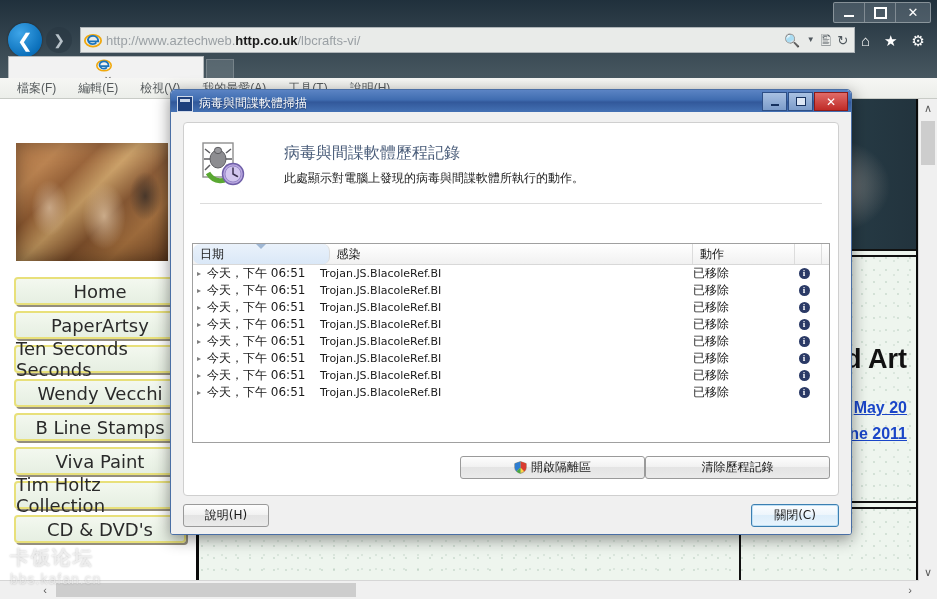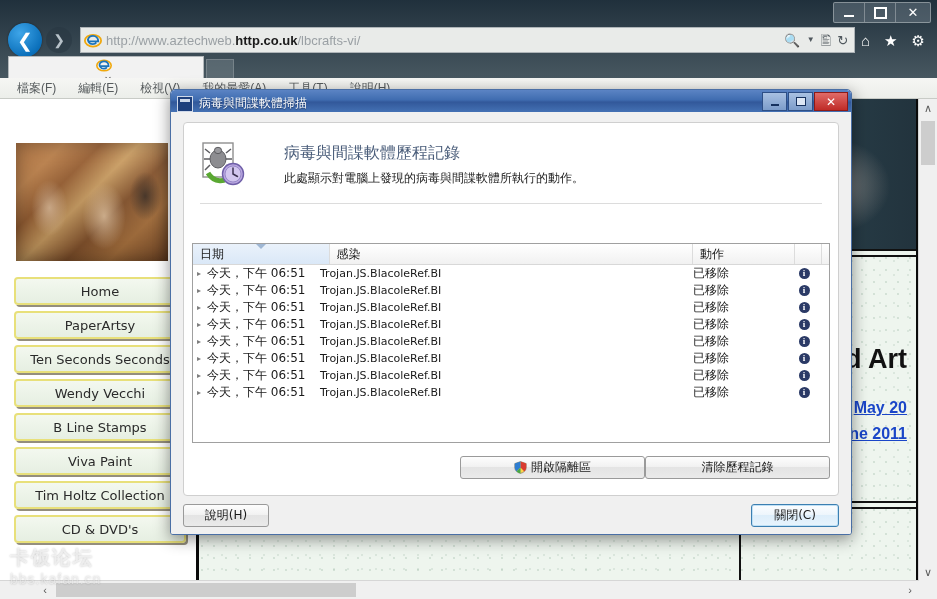--- a/index.html
+++ b/index.html
@@ -179,21 +179,21 @@
   .navlist {
     position: absolute; left: 14px; top: 178px; right: 10px;
   }
   .navbtn {
     height: 24px; margin-bottom: 6px;
     background: linear-gradient(180deg,#f3f8ef,#e6efe2);
     border: 2px solid #e8e07a;
     border-radius: 4px;
     box-shadow: 2px 2px 0 rgba(60,50,20,.55);
     display: flex; align-items: center; justify-content: center;
-    font-size: 13px; color: #2a2a2a;
+    font-size: 18px; color: #2a2a2a;
     font-family: "DejaVu Sans", sans-serif;
   }
   .site-main {
     position: absolute; left: 199px; top: 0; right: 18px; bottom: 18px;
     background: #eef5ee;
     overflow: hidden;
   }
   .site-main:before {
     content:""; position:absolute; inset:0;
     background-image:
@@ -399,21 +399,21 @@
   .lv-th.sorted {
     background: linear-gradient(180deg,#eaf2fb,#dae8f7);
   }
   .lv-th .sort-arrow {
     position: absolute; left: 50%; top: 0; margin-left: -5px;
     width: 0; height: 0;
     border-left: 5px solid transparent;
     border-right: 5px solid transparent;
     border-top: 5px solid #9fb7d4;
   }
-  .lv-th.c-date { width: 140px; }
+  .lv-th.c-date { width: 140px; border-radius: 7px; }
   .lv-th.c-infection { width: 373px; }
   .lv-th.c-action { width: 104px; }
   .lv-th.c-i { width: 28px; }
   .lv-th.c-pad { flex: 1; border-right: none; }
 
   .lv-rows { height: 178px; overflow: hidden; }
   .lv-row { display: flex; height: 17px; align-items: center; }
   .lv-cell {
     font-size: 12px; color: #1a1a1a;
     font-family: "DejaVu Sans", sans-serif;

